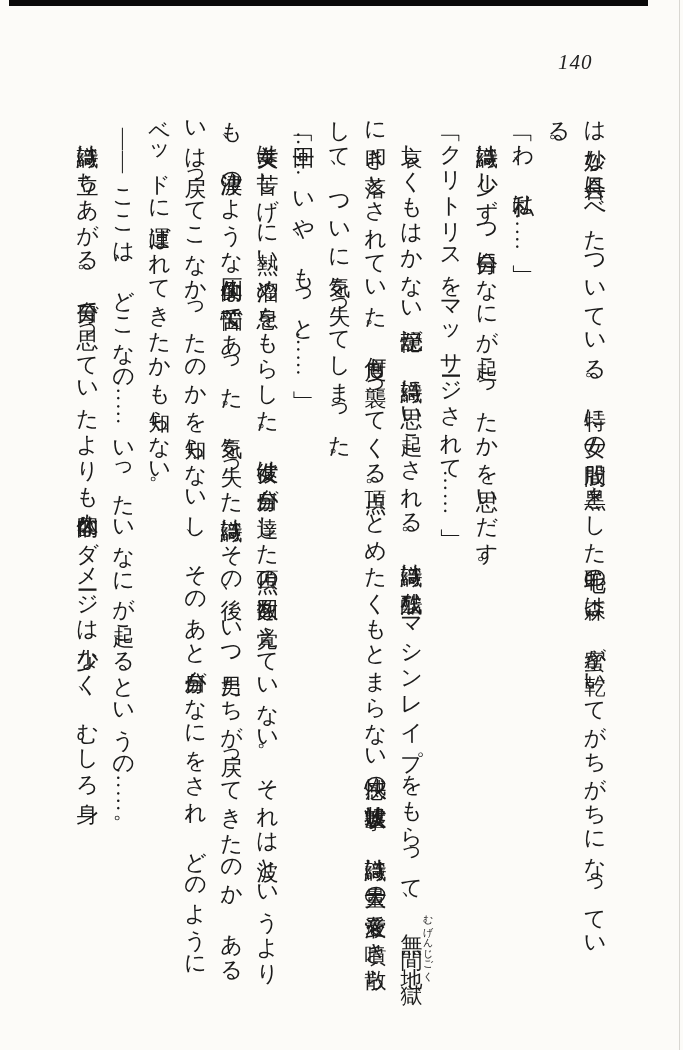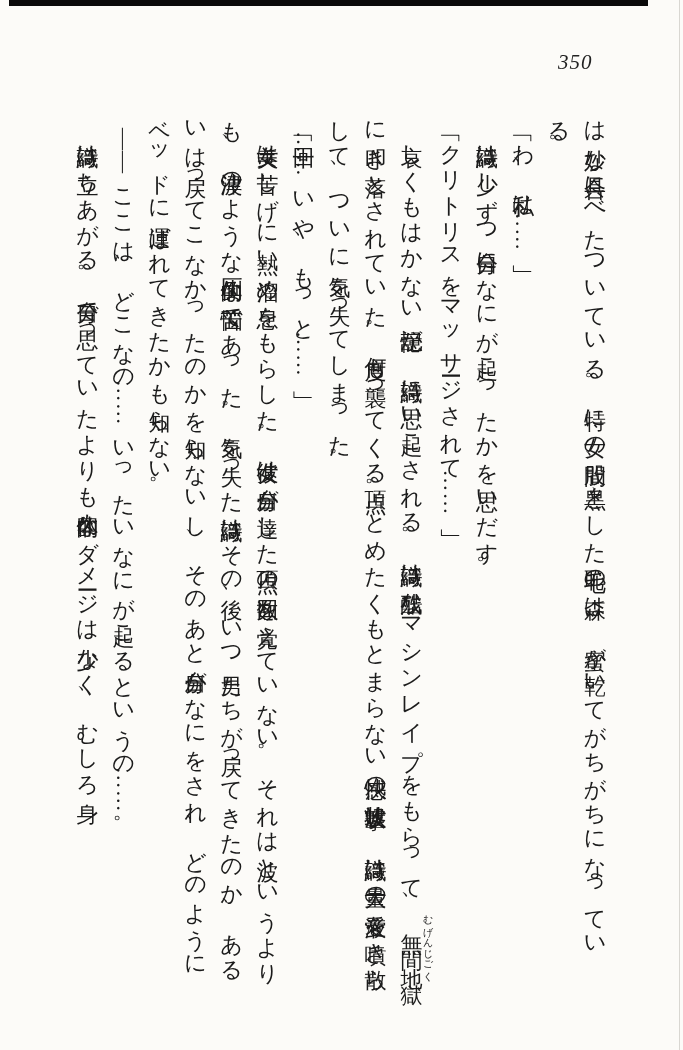--- a/index.html
+++ b/index.html
@@ -66,21 +66,21 @@
     font-size: 10px;
     letter-spacing: 0;
     color: #1b1b1b;
   }
 </style>
 </head>
 <body>
 
 <div class="page">
   <div class="top-bar"></div>
-  <div class="page-number">350</div>
+  <div class="page-number">140</div>
   <div class="text-body" id="text-body">
       <p class="para">は妙な具合にべたついている。特に女の股間、黒々とした恥毛の森は、蜜が乾いてがちがちになっている。</p>
       <p class="para indent">「わ、私は……」</p>
       <p class="para indent">詩織は少しずつ自分になにが起こったかを思いだす。</p>
       <p class="para indent">「クリトリスをマッサージされて……」</p>
       <p class="para indent">哀しくもはかない記憶が、詩織に思い起こされる。詩織は残酷なマシンレイプをもらって、<ruby>無間地獄<rt>むげんじごく</rt></ruby>に叩き落とされていた。何度も襲ってくる頂点。とめたくもとまらない快感の波状攻撃に、詩織は大量の愛液を噴き散らして、ついに気を失ってしまった。</p>
       <p class="para indent">「十回……いや、もっと……」</p>
       <p class="para indent">美女は苦しげに熱い溜め息をもらした。彼女は自分が達した頂点の回数を覚えていない。それは波というよりも、津波のような圧倒的な苦悩であった。気を失った詩織はその後、いつ男たちが戻ってきたのか、あるいは戻ってこなかったのかを知らないし、そのあと自分がなにをされ、どのようにベッドに運ばれてきたかも知らない。</p>
       <p class="para indent">――ここは、どこなの……いったいなにが起こるというの……。</p>
       <p class="para indent">詩織は立ちあがる。自分で思っていたよりも肉体的なダメージは少なく、むしろ身</p>

